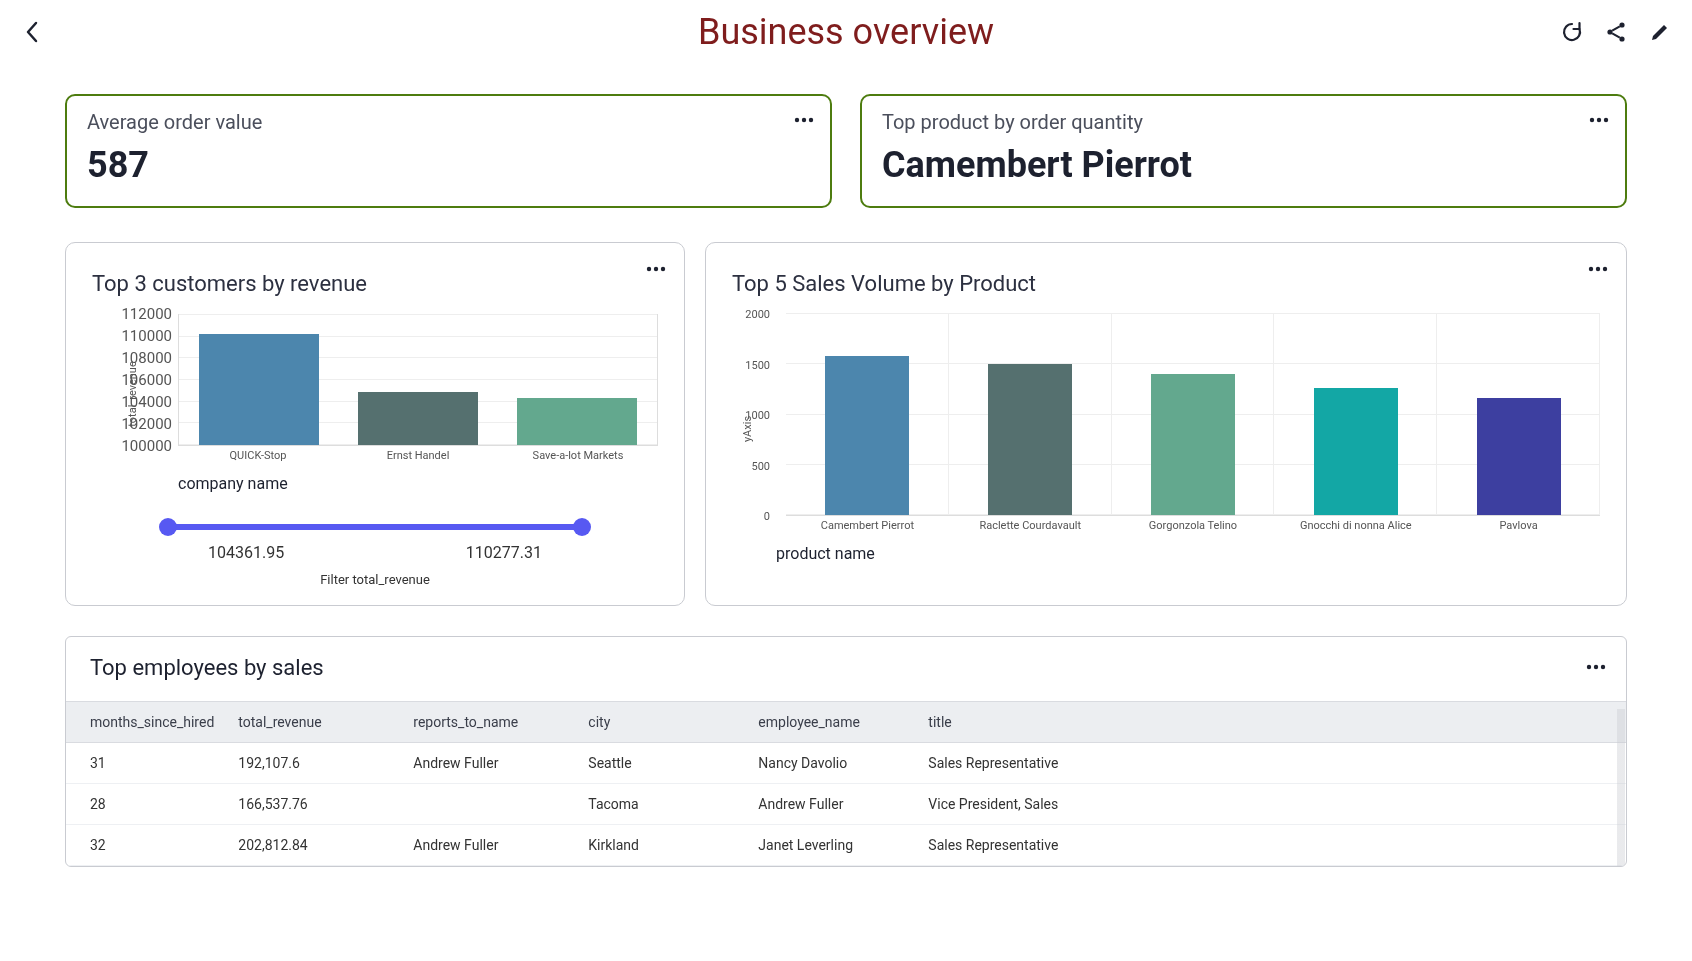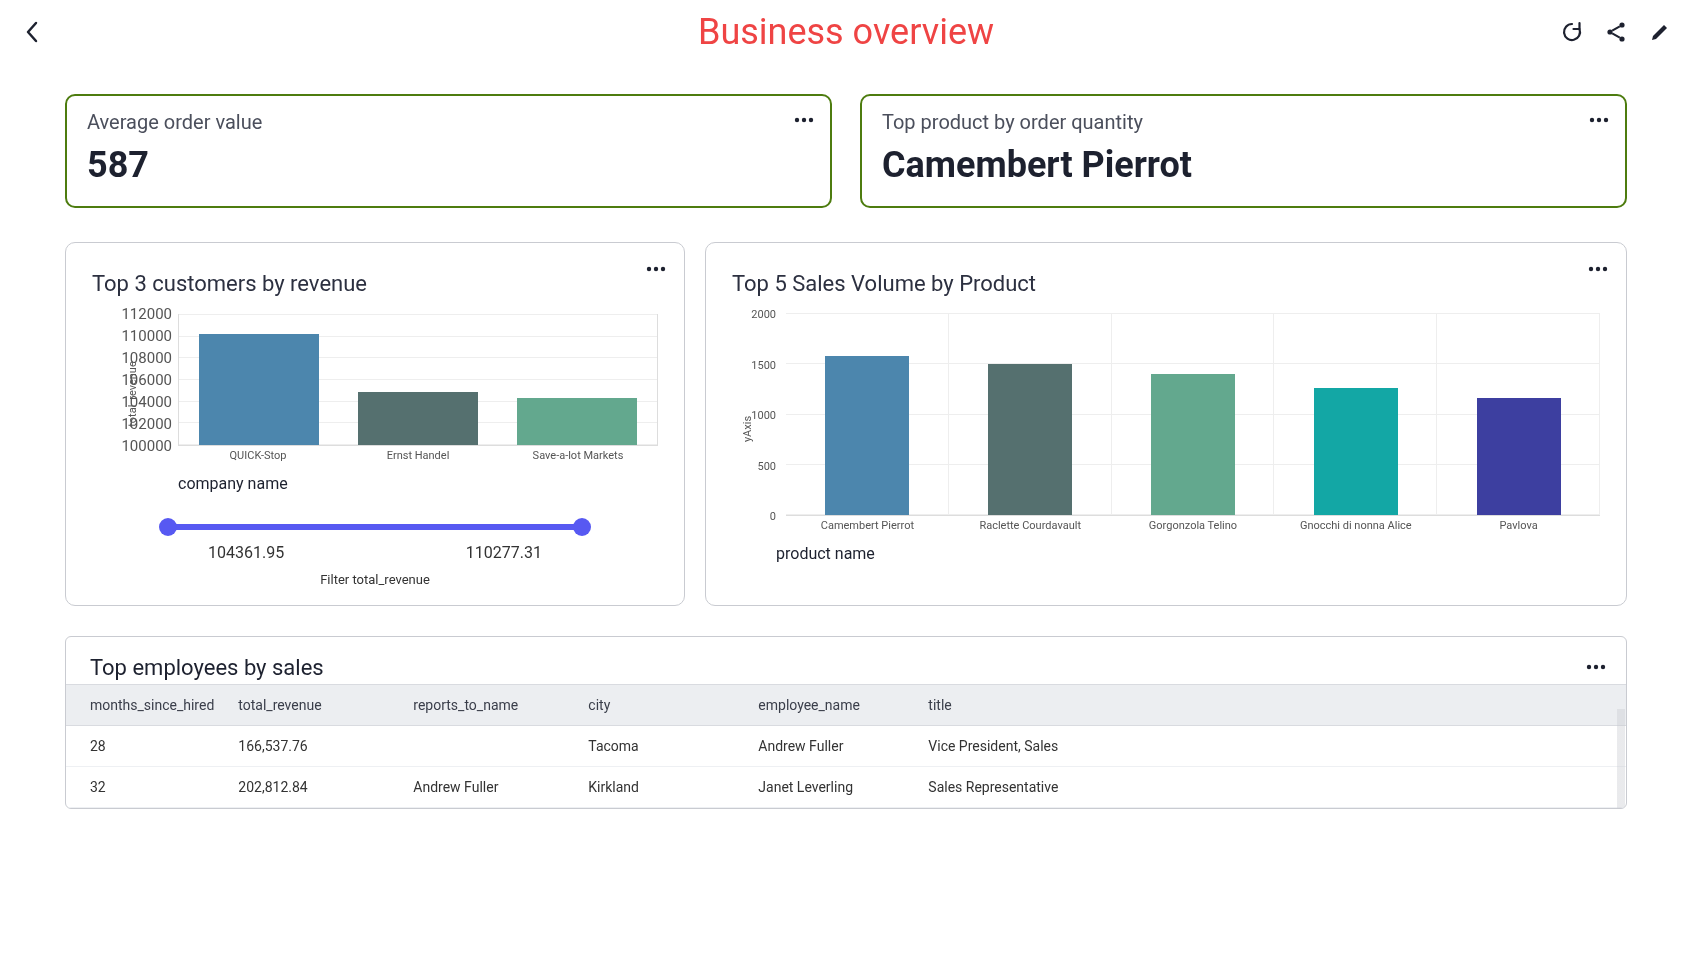--- a/index.html
+++ b/index.html
@@ -1,19 +1,19 @@
 <!DOCTYPE html>
 <html><head>
 <meta charset="utf-8">
 <style>
   * { box-sizing: border-box; margin:0; padding:0; }
   html,body { font-family: -apple-system, BlinkMacSystemFont, "Segoe UI", Roboto, Arial, sans-serif; color:#1d212f; background:#fff; width:1692px; }
   .header { display:flex; align-items:center; height:64px; padding:0 20px; position:relative;}
   .header .back { width:24px; height:24px; display:flex; align-items:center; justify-content:center; cursor:pointer;}
-  .header .title { position:absolute; left:50%; transform:translateX(-50%); font-size:36px; font-weight:400; color:#ef4444;}
+  .header .title { position:absolute; left:50%; transform:translateX(-50%); font-size:36px; font-weight:400; color:#7f1d1d;}
   .header .actions { margin-left:auto; display:flex; gap:20px; align-items:center;}
   .header .actions .ic { width:24px; height:24px; cursor:pointer; display:flex; align-items:center; justify-content:center;}
   svg { display:block; }
 
   .page { padding: 30px 65px 0 65px; }
 
   .kpis { display:flex; gap:28px; }
   .kpi { flex:1; border:2px solid #4d7c0f; border-radius:10px; padding:14px 20px 20px 20px; position:relative; min-height:110px;}
   .kpi .kpi-label { font-size:20px; font-weight:400; color:#4b4f5c; }
   .kpi .kpi-value { font-size:36px; font-weight:700; margin-top:10px; color:#1d212f;}
@@ -47,30 +47,30 @@
   .slider-title { text-align:center; font-size:13px; color:#333; margin-top:10px;}
 
   
   .chart2 { margin-top:18px; height:230px; position:relative; margin-left:10px;}
   .chart2 .ylabel { position:absolute; left:-8px; top:50%; transform: translateY(-50%) rotate(-90deg); font-size:11px; color:#555; white-space:nowrap;}
   .chart2 .plot { position:absolute; left:44px; right:0; top:0; bottom:28px; border-bottom:1px solid #ddd;}
   .chart2 .grid { position:absolute; left:0; right:0; height:1px; background:#eee;}
   .chart2 .vgrid-wrap { position:absolute; inset:0; display:flex;}
   .chart2 .vgrid { flex:1; border-right:1px solid #eee;}
   .chart2 .yticks { position:absolute; left:0; top:0; bottom:28px; width:40px;}
-  .chart2 .ytick2 { position:absolute; right:6px; font-size:11px; color:#555; transform:translateY(50%);}
+  .chart2 .ytick2 { position:absolute; right:12px; font-size:11px; color:#555; transform:translateY(50%);}
   .chart2 .xlabel-row { position:absolute; left:44px; right:0; bottom:12px; display:flex;}
   .chart2 .xlabel-row span { flex:1; text-align:center; font-size:11px; color:#555;}
   .chart2 .bars { position:absolute; inset:0; display:flex; align-items:flex-end;}
   .chart2 .barcell { flex:1; display:flex; justify-content:center; align-items:flex-end; height:100%;}
   .chart2 .bar2 { width:84px;}
 
   
   .tablepanel { margin-top:30px; border:1px solid #c9cbd1; border-radius:6px; position:relative; overflow:hidden;}
-  .tablepanel .thead { padding:18px 24px 4px 24px; display:flex; align-items:center;}
+  .tablepanel .thead { padding:18px 24px 21px 24px; display:flex; align-items:center;}
   .tablepanel .thead .ttitle { font-size:22px; font-weight:400;}
   .tablepanel .dots { top:18px; right:18px;}
   table.tbl { width:100%; border-collapse:collapse; }
   table.tbl th { background:#eceef1; font-weight:400; font-size:14px; color:#3a3e4a; text-align:left; padding:12px 12px; border-top:1px solid #d9dbe0; border-bottom:1px solid #d9dbe0;}
   table.tbl th:first-child, table.tbl td:first-child { padding-left:24px;}
   table.tbl td { font-size:14px; color:#333; padding:12px 12px; border-bottom:1px solid #eef0f3;}
   .col0{width:160px;} .col1{width:175px;} .col2{width:175px;} .col3{width:170px;} .col4{width:170px;margin-top:20px;} .col5{}
   .scrollhint { position:absolute; right:1px; top:72px; bottom:0; width:8px; background:linear-gradient(#c9cbd1,#c9cbd1); opacity:.4;}
 </style>
 </head>
@@ -273,20 +273,28 @@
             <th class="col0">months_since_hired</th>
             <th class="col1">total_revenue</th>
             <th class="col2">reports_to_name</th>
             <th class="col3">city</th>
             <th class="col4">employee_name</th>
             <th class="col5">title</th>
           </tr>
         </thead>
       <tbody id="tbl-body">
           <tr>
+            <td>31</td>
+            <td>192,107.6</td>
+            <td>Andrew Fuller</td>
+            <td>Seattle</td>
+            <td>Nancy Davolio</td>
+            <td>Sales Representative</td>
+          </tr>
+          <tr>
             <td>28</td>
             <td>166,537.76</td>
             <td></td>
             <td>Tacoma</td>
             <td>Andrew Fuller</td>
             <td>Vice President, Sales</td>
           </tr>
           <tr>
             <td>32</td>
             <td>202,812.84</td>

